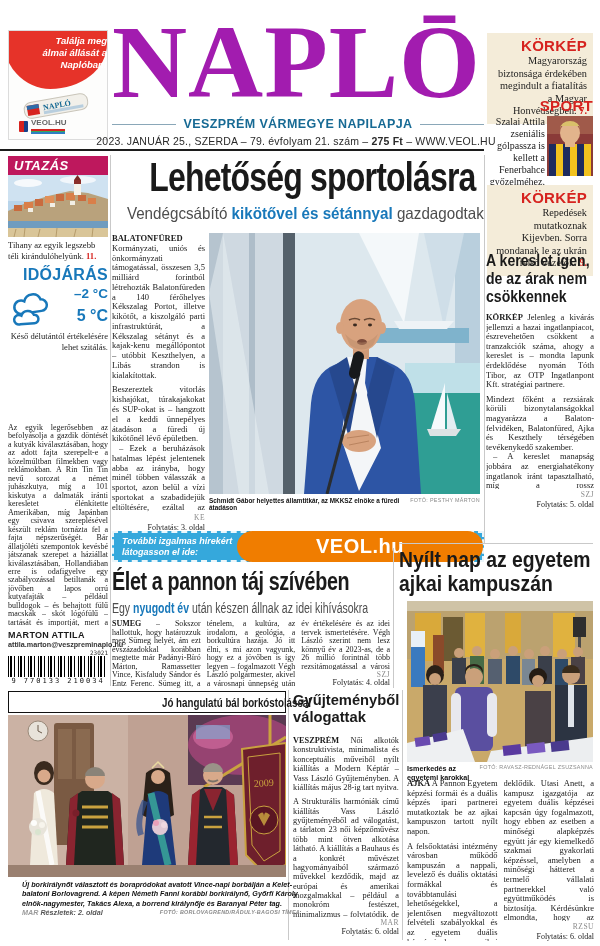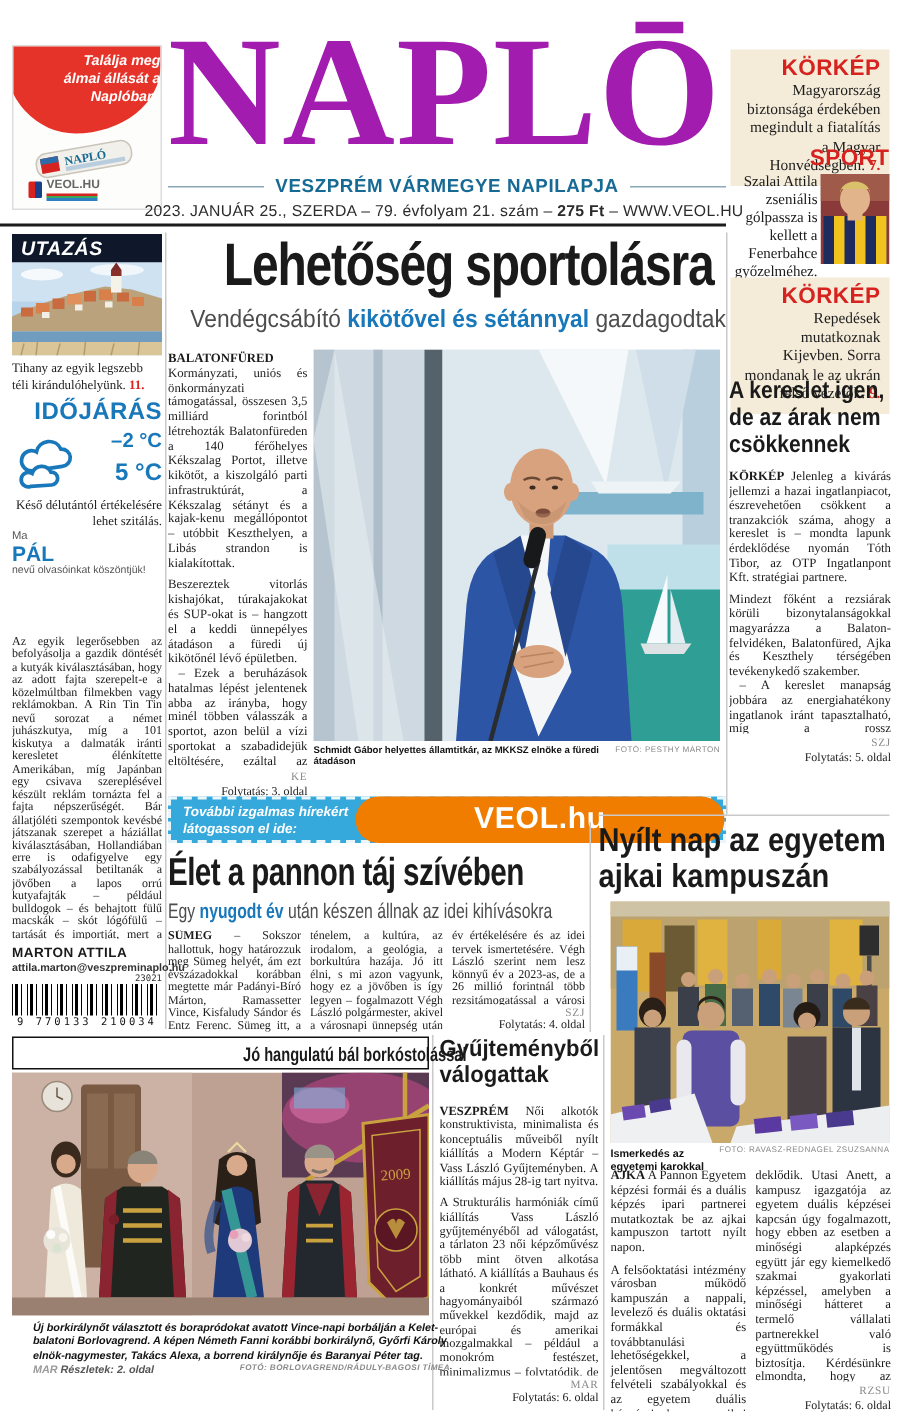--- a/index.html
+++ b/index.html
@@ -49,21 +49,21 @@
   .colfoot .sign{color:#8a8a8a;font-size:7.5px;letter-spacing:.5px;}
   .colfoot .cont{display:block;font-size:8px;color:#222;}
 
   .capt-row{display:flex;align-items:flex-start;overflow:hidden;}
   .capt{font-weight:bold;font-size:6.4px;color:#111;}
   .credit{font-size:5.4px;color:#8a8a8a;letter-spacing:.3px;white-space:nowrap;text-transform:uppercase;}
 
   .condense{transform-origin:left top;display:inline-block;}
   .condense-c{transform-origin:center top;display:block;}
 
-  .banner-red{background:#0f172a;color:#fff;font-weight:bold;font-style:italic;
+  .banner-red{background:#be185d;color:#fff;font-weight:bold;font-style:italic;
               font-size:13px;line-height:19px;padding-left:6px;letter-spacing:.5px;}
 
   
   .veolstrip{background:#35a8dc;border:2px dashed rgba(255,255,255,.9);}
   .veolstrip .txt{position:absolute;left:8px;top:3px;font:italic bold 9px/1.2 "Liberation Sans",sans-serif;color:#fff;}
   .veolbtn{position:absolute;right:-1px;top:-2px;bottom:-2px;width:246px;background:#f07d00;
            border-radius:16px;display:flex;align-items:center;justify-content:center;
            color:#fff;font-weight:bold;font-size:20px;letter-spacing:.5px;}
 
   .barcode-bars{height:21px;background:repeating-linear-gradient(90deg,#000 0 1px,#fff 1px 2px,#000 2px 4px,#fff 4px 6px,#000 6px 7px,#fff 7px 10px);}
@@ -174,25 +174,20 @@
     <div class="blue" style="font-size:16px;font-weight:bold;text-align:right;letter-spacing:.3px;">IDŐJÁRÁS</div>
     <svg style="position:absolute;left:0;top:22px;" width="46" height="40" viewBox="0 0 48 40">
       <path d="M15 26a7 7 0 1 1 2-13 9 9 0 0 1 17-2 6 6 0 1 1 1 12z" fill="#fff" stroke="#1878ba" stroke-width="2.6"></path>
       <path d="M13 37a5 5 0 1 1 1-9 7 7 0 0 1 13-1 4.5 4.5 0 1 1 .5 9z" fill="#fff" stroke="#1878ba" stroke-width="2.6"></path>
     </svg>
     <div class="blue" style="text-align:right;font-weight:bold;font-size:13.5px;margin-top:2px;">–2 °C</div>
     <div class="blue" style="text-align:right;font-weight:bold;font-size:16px;margin-top:6px;">5 °C</div>
     <div class="serif" style="text-align:right;font-size:8.6px;line-height:1.25;margin-top:6px;color:#222;">Késő délutántól értékelésére lehet szitálás.</div>
   </div>
 
-  <div class="abs" style="left:8px;top:352px;width:100px;">
-    <div style="font-size:7.5px;color:#555;">Ma</div>
-    <div class="blue" style="font-size:14px;font-weight:bold;">PÁL</div>
-    <div style="font-size:7px;color:#555;">nevű olvasóinkat köszöntjük!</div>
-  </div>
 
 
   <div class="abs bodytext" style="left:8px;top:424px;width:100px;height:202px;overflow:hidden;font-size:8px;line-height:1.06;">Az egyik legerősebben az befolyásolja a gazdik döntését a kutyák kiválasztásában, hogy az adott fajta szerepelt-e a közelmúltban filmekben vagy reklámokban. A Rin Tin Tin nevű sorozat a német juhászkutya, míg a 101 kiskutya a dalmaták iránti keresletet élénkítette Amerikában, míg Japánban egy csivava szereplésével készült reklám tornázta fel a fajta népszerűségét. Bár állatjóléti szempontok kevésbé játszanak szerepet a háziállat kiválasztásában, Hollandiában erre is odafigyelve egy szabályozással betiltanák a jövőben a lapos orrú kutyafajták – például bulldogok – és behajtott fülű macskák – skót lógófülű – tartását és importját, mert a tenyésztéssel kialakított jegyek komoly egészségügyi problémákat okoznak a jószágoknak.</div>
 
   <div class="abs" style="left:8px;top:630px;width:100px;">
     <div style="font-size:9px;font-weight:bold;letter-spacing:.3px;">MARTON ATTILA</div>
     <div style="font-size:7.2px;font-weight:bold;color:#333;">attila.marton@veszpreminaplo.hu</div>
   </div>
 
   <div class="abs" style="left:8px;top:650px;width:100px;">

